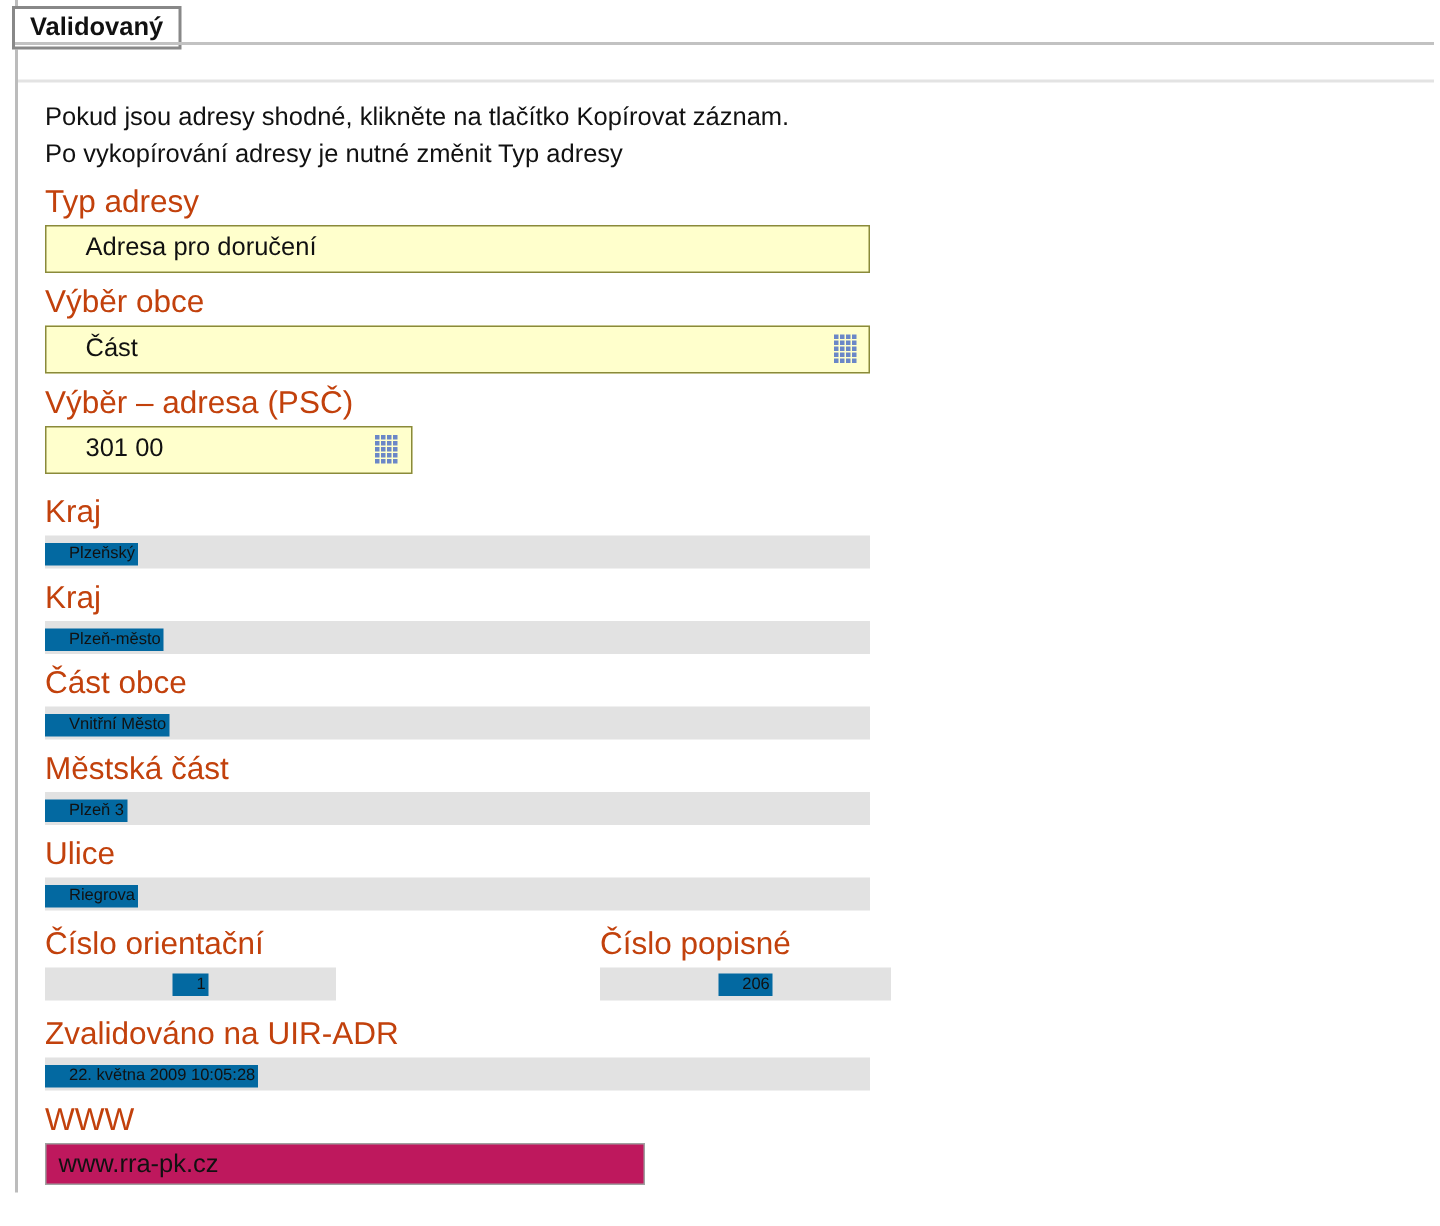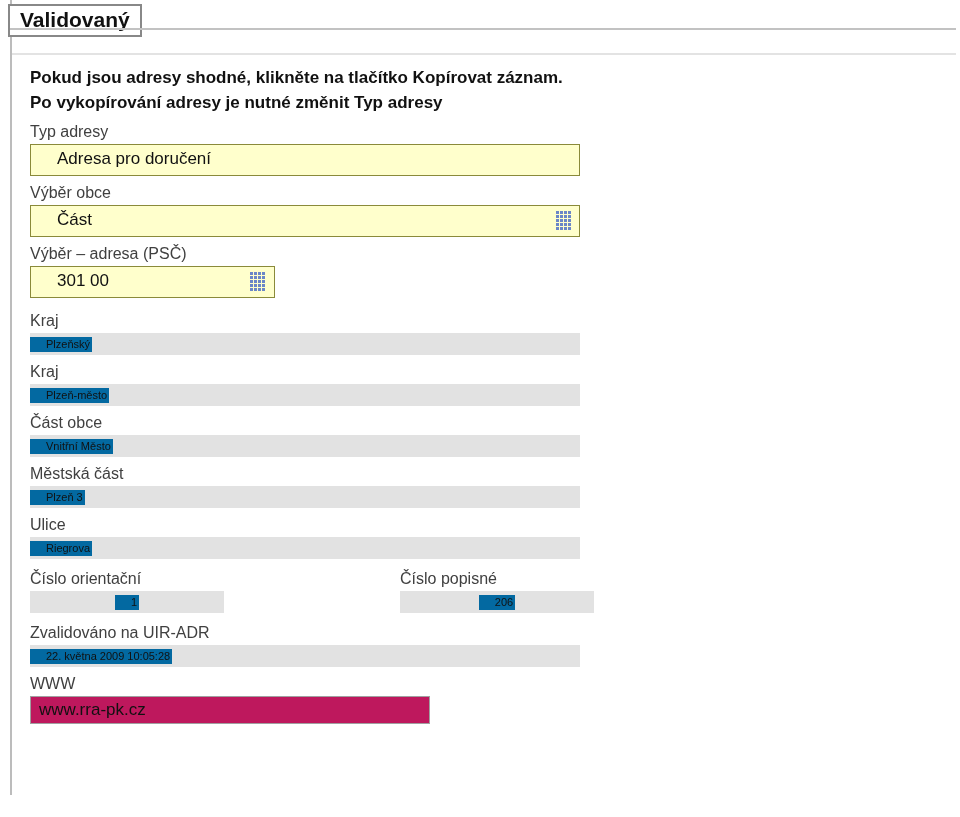--- a/index.html
+++ b/index.html
@@ -21,21 +21,21 @@
     background: #bcbcbc;
   }
   .tab {
     position: absolute;
     left: 8px;
     top: 4px;
     border: 2px solid #888;
     background: #fff;
     padding: 2px 10px 3px 10px;
     font-weight: bold;
-    font-size: 21px;
+    font-size: 17px;
   }
   .tabline {
     position: absolute;
     left: 10px;
     top: 28px;
     width: 946px;
     height: 2px;
     background: #c2c2c2;
   }
   .tabline2 {
@@ -49,25 +49,24 @@
   .content {
     position: absolute;
     left: 30px;
     top: 66px;
     width: 910px;
   }
   .intro {
     font-size: 17px;
     line-height: 1.45;
     margin-bottom: 2px;
-    font-weight: bold;
   }
   .label {
-    color: #404040;
-    font-size: 16px;
+    color: #c2410c;
+    font-size: 21px;
     margin-bottom: 3px;
     margin-top: 8px;
   }
   .select-box {
     position: relative;
     border: 1.5px solid #8a8a3a;
     background: #ffffcc;
     height: 32px;
     line-height: 28px;
     padding: 0 26px;

